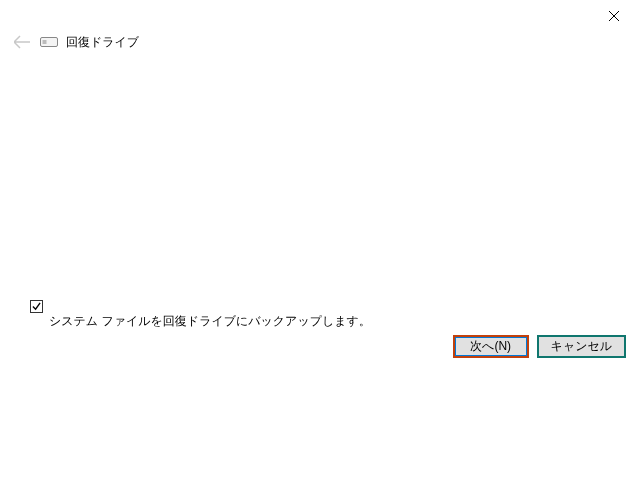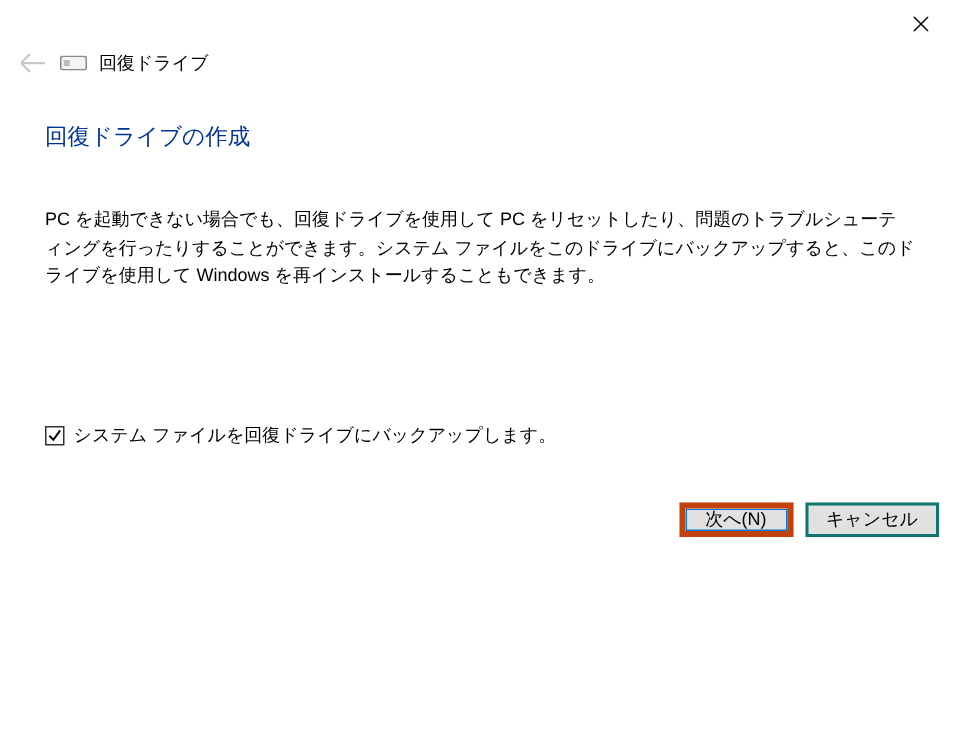--- a/index.html
+++ b/index.html
@@ -61,39 +61,39 @@
     top: 282px; left: 30px;
     display: flex; align-items: center; gap: 6px;
   }
   .checkbox {
     width: 13px; height: 13px;
     border: 1px solid #333;
     display: flex; align-items: center; justify-content: center;
     background: #fff;
   }
   .checkbox svg { width: 9px; height: 9px; }
-  .checkbox-label { font-size: 12px; }
+  .checkbox-label { font-size: 12px; margin-top: 31px; }
   .footer {
     position: absolute;
     bottom: 14px; right: 14px;
     display: flex; gap: 8px;
   }
   .btn {
     min-width: 76px;
     height: 23px;
     padding: 0 12px;
     background: #e1e1e1;
     border: 2px solid #0f766e;
     font-size: 12px;
     font-family: inherit;
     cursor: pointer;
     display: flex; align-items: center; justify-content: center;
   }
   .btn.default {
-    border: 4px solid #c2410c;
+    border: 2px solid #c2410c;
     box-shadow: inset 0 0 0 1px #0078d7;
   }
 </style>
 </head>
 <body>
 
 <div class="window">
 
   <div class="close-btn">
     <svg viewBox="0 0 10 10">
@@ -110,24 +110,20 @@
     </div>
     <div class="drive-icon">
       <svg viewBox="0 0 18 10">
         <rect x="0.5" y="0.5" width="17" height="9" rx="1.5" fill="#f4f4f4" stroke="#888" stroke-width="1"></rect>
         <rect x="2.5" y="3" width="4" height="4" fill="#bbb"></rect>
       </svg>
     </div>
     <span class="window-title">回復ドライブ</span>
   </div>
 
-  <div class="content">
-    <div class="page-title">回復ドライブの作成</div>
-    <div class="description">PC を起動できない場合でも、回復ドライブを使用して PC をリセットしたり、問題のトラブルシューティングを行ったりすることができます。システム ファイルをこのドライブにバックアップすると、このドライブを使用して Windows を再インストールすることもできます。</div>
-  </div>
 
   <div class="checkbox-row">
     <div class="checkbox">
       <svg viewBox="0 0 10 10">
         <path d="M1 5 L4 8 L9 1" stroke="#000" stroke-width="1.5" fill="none"></path>
       </svg>
     </div>
     <span class="checkbox-label">システム ファイルを回復ドライブにバックアップします。</span>
   </div>
 

